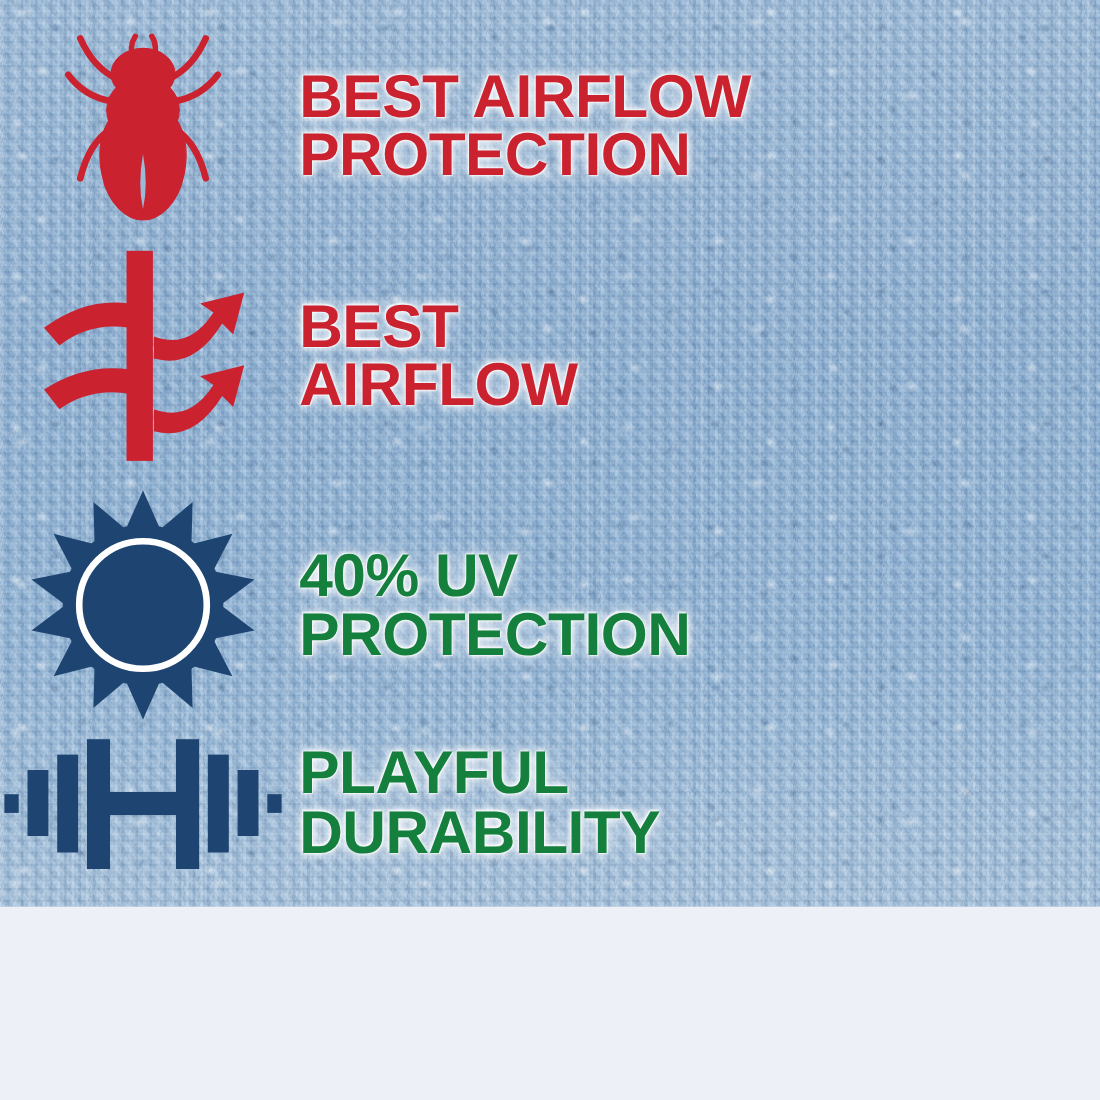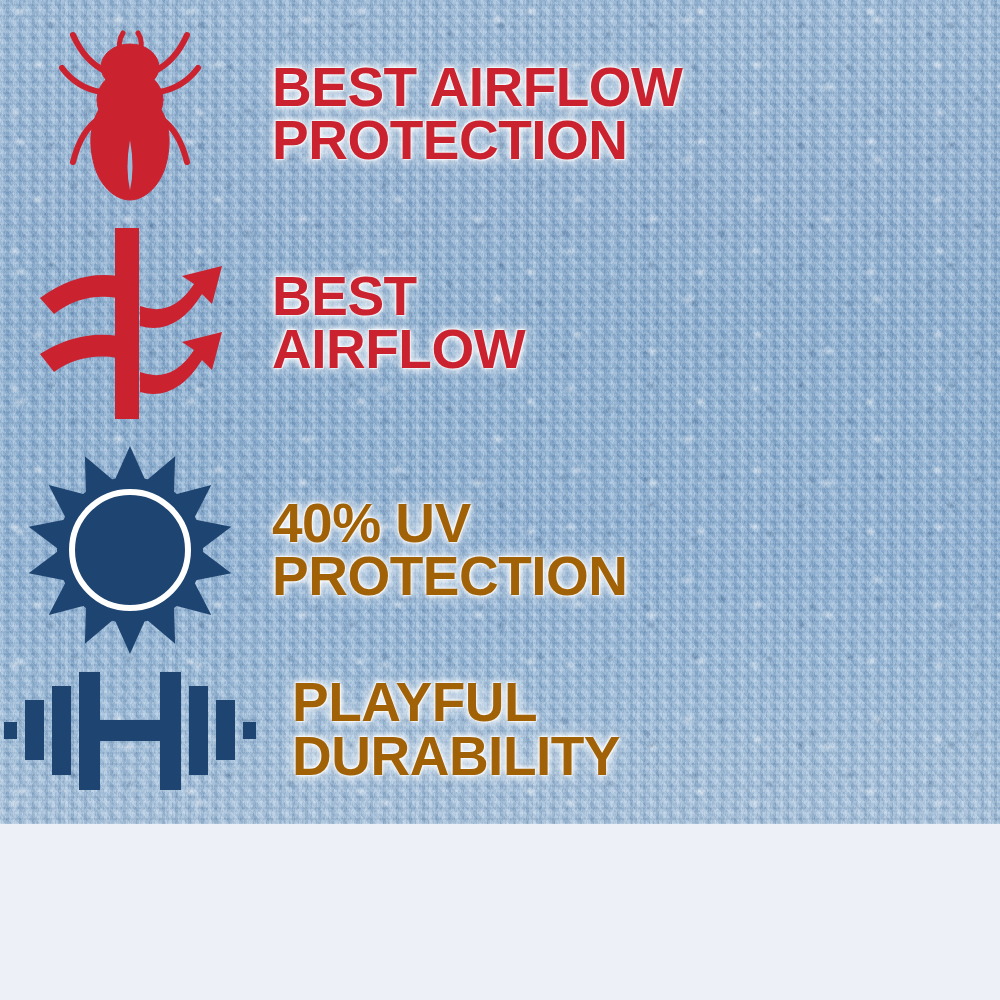--- a/index.html
+++ b/index.html
@@ -99,33 +99,33 @@
   .red-text {
     color:#CB2230;
     text-shadow:
       0 0 5px rgba(255,255,255,.95),
       0 0 9px rgba(255,255,255,.85),
       0 0 15px rgba(255,255,255,.6),
       1px 1px 0 rgba(255,255,255,.5),
       -1px -1px 0 rgba(255,255,255,.5);
   }
   .navy-text {
-    color:#a16207;
+    color:#15803d;
     text-shadow:
       0 0 5px rgba(255,255,255,.95),
       0 0 9px rgba(255,255,255,.88),
       0 0 16px rgba(255,255,255,.65),
       1px 1px 0 rgba(255,255,255,.5),
       -1px -1px 0 rgba(255,255,255,.5);
   }
 
   #row-1 { left:0; top:18px;  height:192px; }
   #row-2 { left:0; top:218px; height:210px; }
   #row-3 { left:0; top:440px; height:220px; }
-  #row-4 { left:0; top:652px; height:155px;gap:20px; }
+  #row-4 { left:0; top:652px; height:155px; }
 
   
   .caption-band {
     position:absolute;
     left:0; top:824px;
     width:1000px; height:176px;
     background:linear-gradient(180deg,#E8EEF6 0%, #EFF2F7 35%, #F1F4F9 100%);
     display:flex;
     align-items:center;
     justify-content:center;

